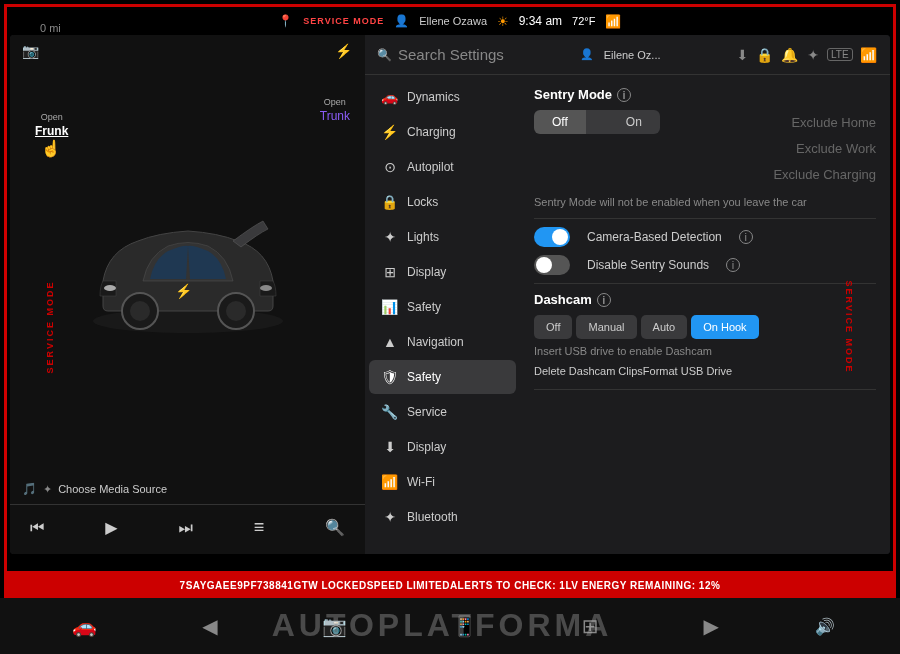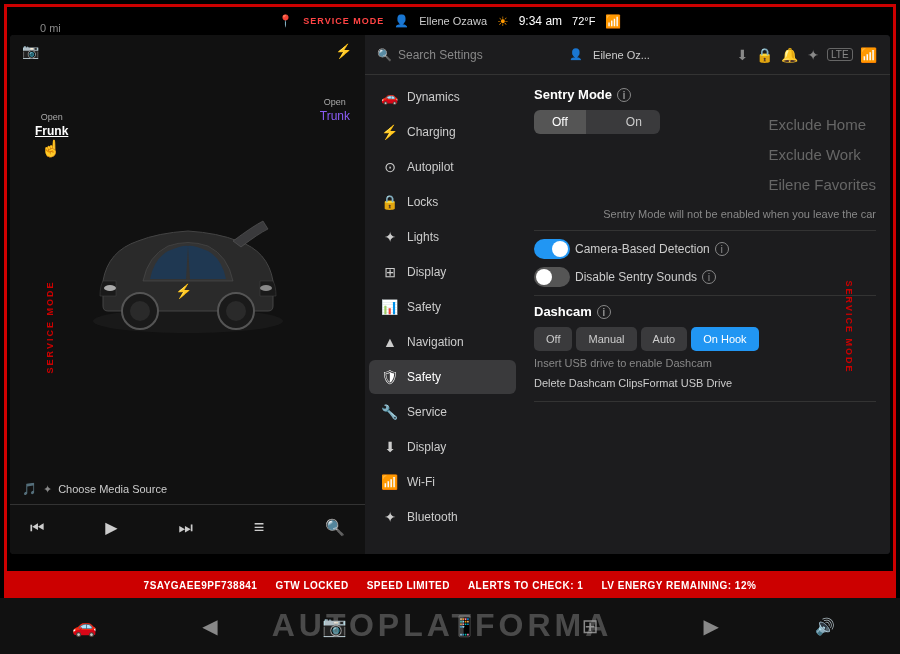--- a/index.html
+++ b/index.html
@@ -340,37 +340,36 @@
       background: #555;
       color: #fff;
     }
 
     .sentry-note {
       font-size: 11px;
       color: #888;
       margin-bottom: 10px;
       clear: both;
       padding-top: 4px;
-      text-align: right;
     }
 
     
     .toggle-row {
       display: flex;
       align-items: center;
       justify-content: space-between;
       margin-bottom: 8px;
     }
 
     .toggle-label {
       font-size: 12px;
       color: #ccc;
       display: flex;
       align-items: center;
-      gap: 5px;
+      gap: 17px;
     }
 
     .switch {
       width: 36px;
       height: 20px;
       border-radius: 10px;
       position: relative;
       cursor: pointer;
     }
 
@@ -453,21 +452,20 @@
     .alert-bar {
       position: absolute;
       bottom: 56px;
       left: 4px;
       right: 4px;
       height: 26px;
       background: #cc0000;
       display: flex;
       align-items: center;
       justify-content: center;
-      gap: 18px;
       z-index: 200;
       padding: 0 10px;
     }
 
     .alert-item {
       color: #fff;
       font-size: 10px;
       font-weight: bold;
       letter-spacing: 0.5px;
     }
@@ -635,21 +633,21 @@
         <span class="media-btn" style="font-size:18px;">≡</span>
         <span class="media-btn">🔍</span>
       </div>
     </div>
 
     <div class="settings-panel">
 
       <div class="settings-header">
         <div class="search-box">
           <span>🔍</span>
-          <span style="color:#888;font-size:12px;">Search Settings</span>
+          <span style="color:#888;font-size:15px;">Search Settings</span>
         </div>
         <div class="header-user-info">
           <span>👤</span>
           <span>Eilene Oz...</span>
         </div>
         <div class="header-icons">
           <span class="header-icon">⬇</span>
           <span class="header-icon">🔒</span>
           <span class="header-icon">🔔</span>
           <span class="header-icon">✦</span>
@@ -721,24 +719,24 @@
             <span class="info-icon">i</span>
           </div>
 
           <div style="display:flex; justify-content:space-between; align-items:flex-start; margin-bottom:4px;">
             <div>
               <div class="toggle-group">
                 <button class="toggle-btn active-off">Off</button>
                 <button class="toggle-btn">On</button>
               </div>
             </div>
-            <div style="font-size:15px;color:#666;line-height:2.0;text-align:left;">
+            <div style="font-size:13px;color:#666;line-height:2.0;text-align:right;">
               <div>Exclude Home</div>
               <div>Exclude Work</div>
-              <div>Eilene Favorites</div>
+              <div>Exclude Charging</div>
             </div>
           </div>
 
           <div class="sentry-note">Sentry Mode will not be enabled when you leave the car</div>
         </div>
 
         <div class="divider"></div>
 
         <div class="toggle-row">
           <div class="toggle-label">

